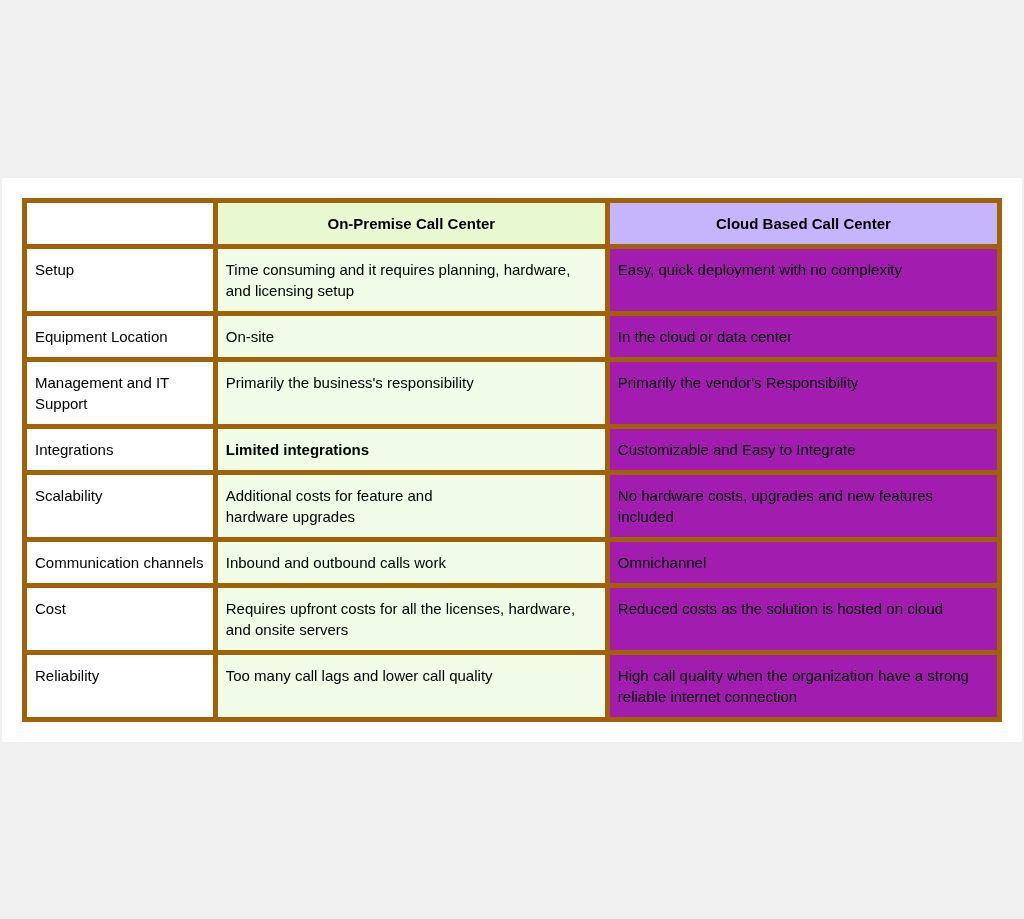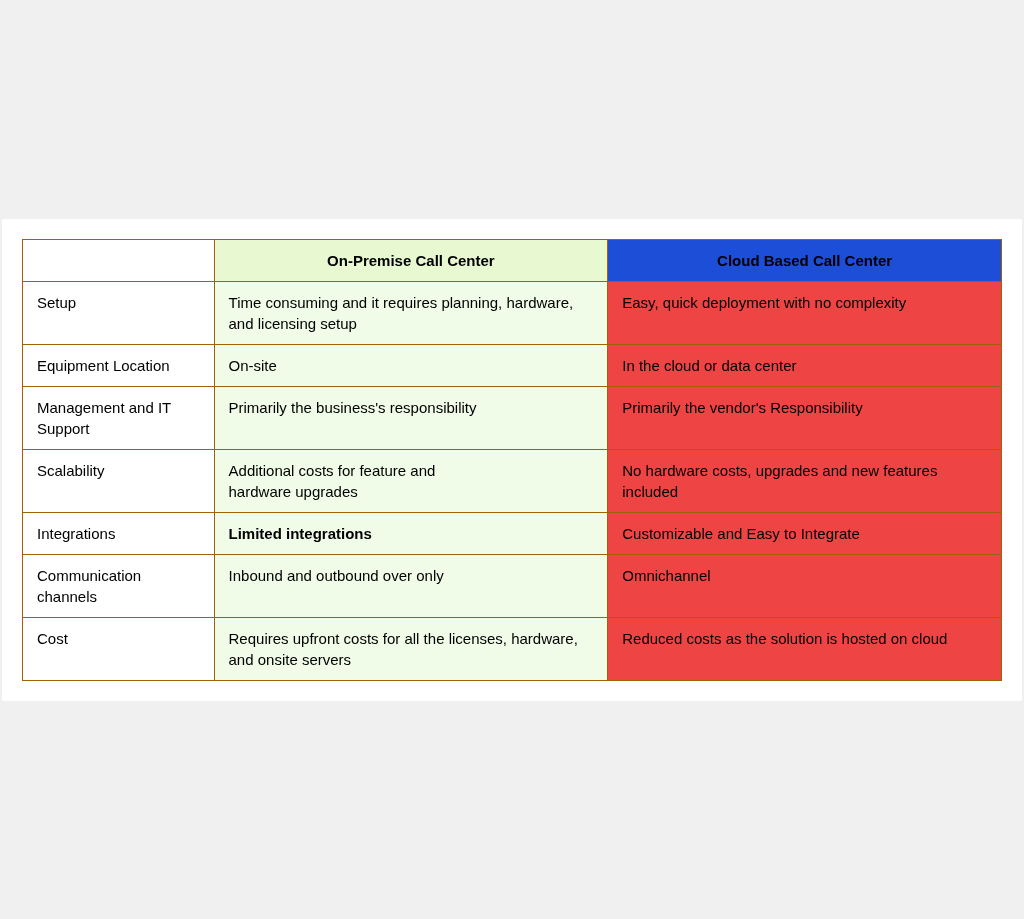--- a/index.html
+++ b/index.html
@@ -21,22 +21,22 @@
       background: white;
       padding: 20px;
     }
 
     table {
       border-collapse: collapse;
       width: 980px;
     }
 
     th, td {
-      border: 1px solid #a16207;
-      padding: 10px 14px;
+      border: 5px solid #a16207;
+      padding: 10px 8px;
       vertical-align: top;
       font-size: 15px;
       line-height: 1.4;
     }
 
     th {
       background-color: #f5f5dc;
       font-weight: bold;
       font-size: 15px;
     }
@@ -58,36 +58,36 @@
 
     .header-row th:first-child {
       background-color: #ffffff;
     }
 
     .header-row th:nth-child(2) {
       background-color: #e8f8d0;
     }
 
     .header-row th:nth-child(3) {
-      background-color: #1d4ed8;
+      background-color: #c4b5fd;
     }
 
     td.feature-cell {
       background-color: #ffffff;
       font-size: 15px;
       margin-top: 22px;
     }
 
     td.onpremise-cell {
       background-color: #f0fce8;
       margin-left: 8px;
     }
 
     td.cloud-cell {
-      background-color: #ef4444;
+      background-color: #a21caf;
     }
   </style>
 </head>
 <body>
 
 <div class="table-wrapper">
   <table>
     <thead>
       <tr class="header-row">
         <th class="col-feature"></th>
@@ -105,34 +105,39 @@
           <td class="feature-cell">Equipment Location</td>
           <td class="onpremise-cell">On-site</td>
           <td class="cloud-cell">In the cloud or data center</td>
         </tr>
         <tr>
           <td class="feature-cell">Management and IT Support</td>
           <td class="onpremise-cell">Primarily the business's responsibility</td>
           <td class="cloud-cell">Primarily the vendor's Responsibility</td>
         </tr>
         <tr>
+          <td class="feature-cell">Integrations</td>
+          <td class="onpremise-cell"><strong>Limited integrations</strong></td>
+          <td class="cloud-cell">Customizable and Easy to Integrate</td>
+        </tr>
+        <tr>
           <td class="feature-cell">Scalability</td>
           <td class="onpremise-cell">Additional costs for feature and<br>hardware upgrades</td>
           <td class="cloud-cell">No hardware costs, upgrades and new features included</td>
         </tr>
         <tr>
-          <td class="feature-cell">Integrations</td>
-          <td class="onpremise-cell"><strong>Limited integrations</strong></td>
-          <td class="cloud-cell">Customizable and Easy to Integrate</td>
-        </tr>
-        <tr>
           <td class="feature-cell">Communication channels</td>
-          <td class="onpremise-cell">Inbound and outbound over only</td>
+          <td class="onpremise-cell">Inbound and outbound calls work</td>
           <td class="cloud-cell">Omnichannel</td>
         </tr>
         <tr>
           <td class="feature-cell">Cost</td>
           <td class="onpremise-cell">Requires upfront costs for all the licenses, hardware, and onsite servers</td>
           <td class="cloud-cell">Reduced costs as the solution is hosted on cloud</td>
         </tr>
+        <tr>
+          <td class="feature-cell">Reliability</td>
+          <td class="onpremise-cell">Too many call lags and lower call quality</td>
+          <td class="cloud-cell">High call quality when the organization have a strong reliable internet connection</td>
+        </tr>
       </tbody>
   </table>
 </div>
 
 </body></html>

